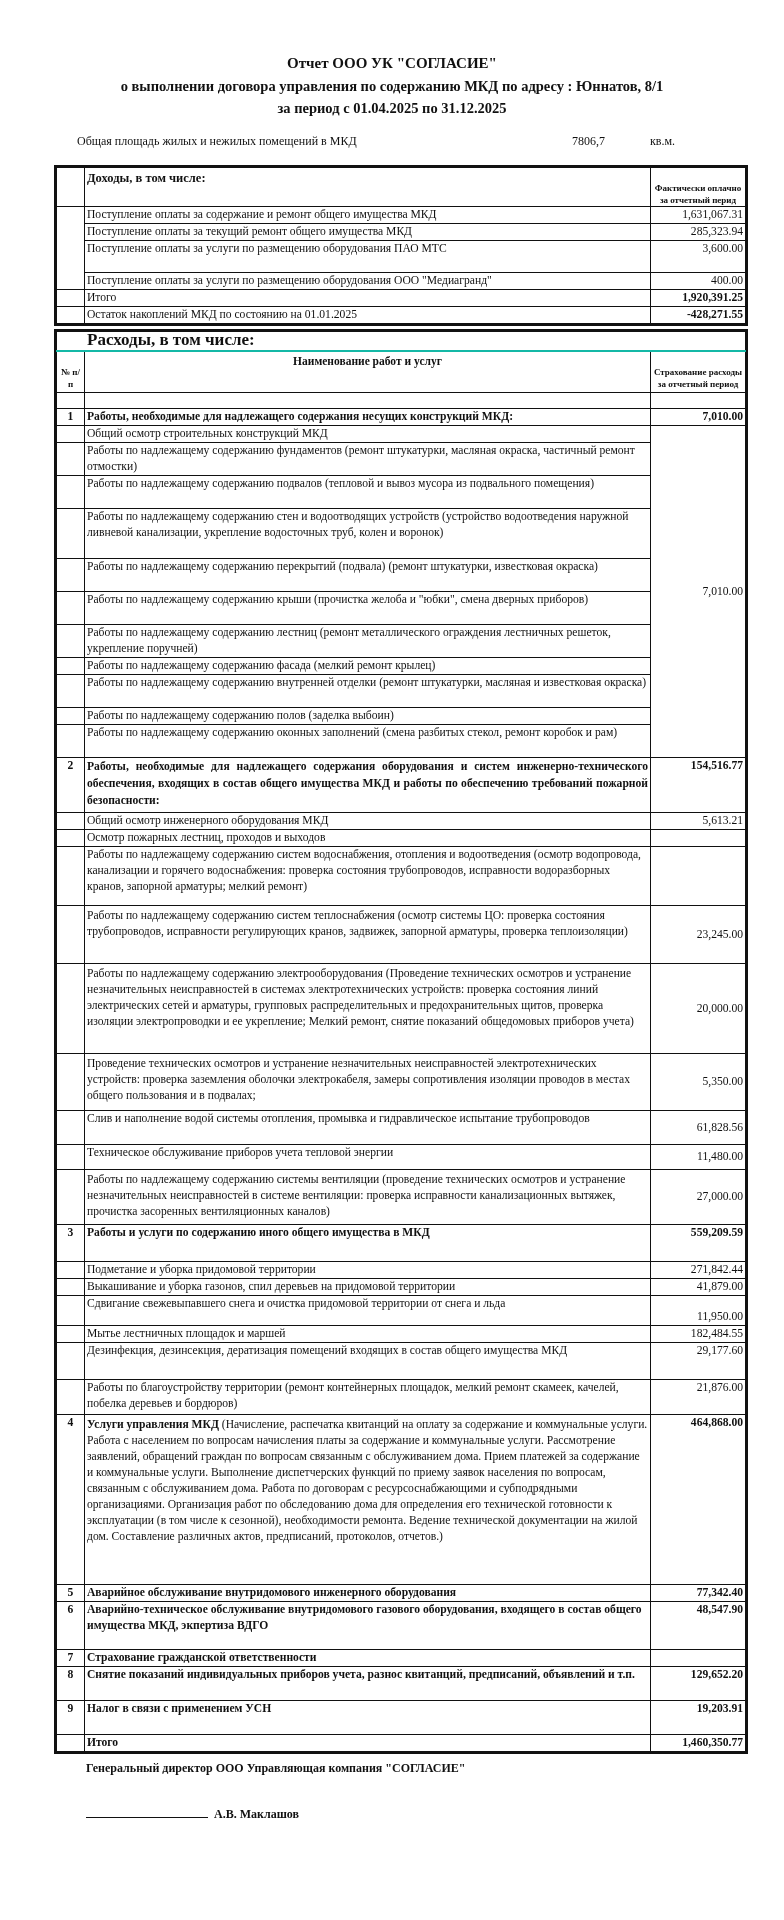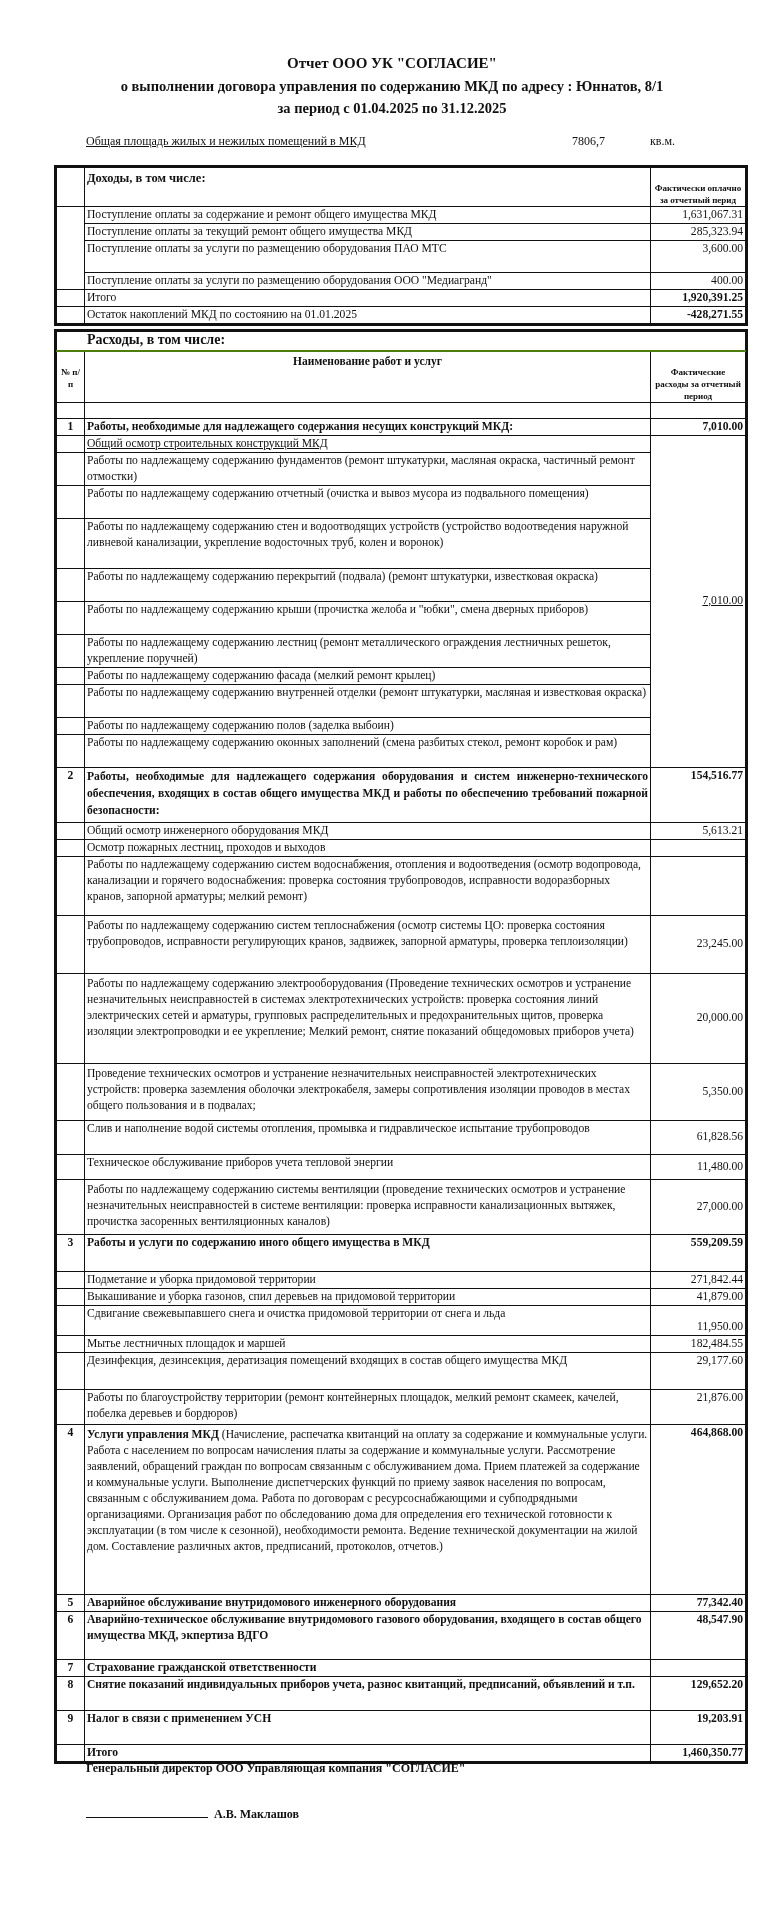--- a/index.html
+++ b/index.html
@@ -23,21 +23,21 @@
   .sig { position:absolute; font-weight:bold; font-size:12px; }
   .line { display:inline-block; width:122px; border-bottom:1px solid #111; margin-right:6px; vertical-align:baseline; }
 </style>
 </head>
 <body>
 
 <div class="title t1">Отчет ООО УК "СОГЛАСИЕ"</div>
 <div class="title t2">о выполнении договора управления  по содержанию МКД по адресу : Юннатов, 8/1</div>
 <div class="title t3">за  период с 01.04.2025 по 31.12.2025</div>
 
-<div class="area" style="left:86px;text-decoration:underline;">Общая площадь жилых и нежилых помещений в МКД</div>
+<div class="area" style="left:77px;">Общая площадь жилых и нежилых помещений в МКД</div>
 <div class="area" style="left:572px;">7806,7</div>
 <div class="area" style="left:650px;">кв.м.</div>
 
 <table class="outer" style="left:56px; top:167px; width:689px;">
   <colgroup>
       <col style="width:28px">
       <col style="width:566px">
       <col style="width:95px">
     </colgroup>
   <tbody>
@@ -77,50 +77,50 @@
   </table>
 
 <table class="outer" style="left:56px; top:331px; width:689px;">
   <colgroup>
       <col style="width:28px">
       <col style="width:566px">
       <col style="width:95px">
     </colgroup>
   <tbody>
       <tr style="height:19px;">
-    <td colspan="3" class="b" style="font-size:14px; padding-left:30px; border-bottom:2px solid #4d7c0f;">Расходы, в том числе:</td>
+    <td colspan="3" class="b" style="font-size:17px; padding-left:30px; border-bottom:2px solid #14b8a6;">Расходы, в том числе:</td>
   </tr>
   <tr style="height:42px;">
     <td class="hdr">№ п/п</td>
     <td class="b c" style="font-size:11.5px; padding-top:1px;">Наименование работ и услуг</td>
-    <td class="hdr">Фактические расходы за отчетный период</td>
+    <td class="hdr">Страхование расходы за отчетный период</td>
   </tr>
   <tr style="height:16px;">
     <td></td>
         <td></td>
         <td></td>
   </tr>
 
   <tr style="height:17px;">
     <td class="b c">1</td>
     <td class="b">Работы, необходимые для надлежащего содержания несущих конструкций МКД:</td>
     <td class="num b">7,010.00</td>
   </tr>
-  <tr style="height:16px;text-decoration:underline;">
+  <tr style="height:16px;">
     <td></td>
     <td>Общий осмотр строительных конструкций МКД</td>
     <td rowspan="11" class="num mid">7,010.00</td>
   </tr>
   <tr style="height:33px;">
         <td></td>
         <td>Работы по надлежащему содержанию фундаментов (ремонт штукатурки, масляная окраска, частичный ремонт отмостки)</td>
       </tr>
   <tr style="height:33px;">
         <td></td>
-        <td>Работы по надлежащему содержанию отчетный (очистка и вывоз мусора из подвального помещения)</td>
+        <td>Работы по надлежащему содержанию подвалов (тепловой и вывоз мусора из подвального помещения)</td>
       </tr>
   <tr style="height:50px;">
         <td></td>
         <td>Работы по надлежащему содержанию стен и водоотводящих  устройств (устройство водоотведения наружной ливневой канализации, укрепление водосточных труб, колен и воронок)</td>
       </tr>
   <tr style="height:33px;">
         <td></td>
         <td>Работы по надлежащему содержанию перекрытий (подвала) (ремонт штукатурки, известковая окраска)</td>
       </tr>
   <tr style="height:33px;">

